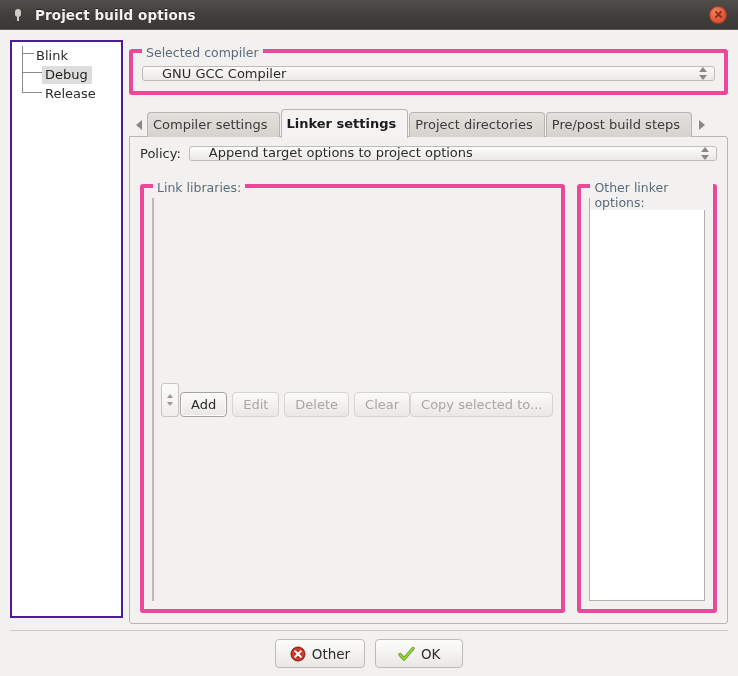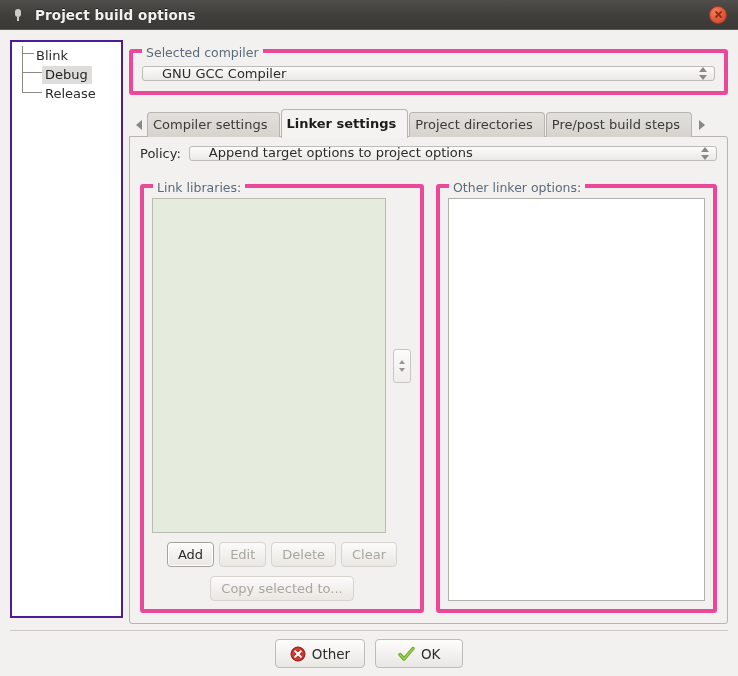--- a/index.html
+++ b/index.html
@@ -273,21 +273,21 @@
   }
 
   .libs-inner {
     flex: 1 1 auto;
     display: flex;
     gap: 6px;
     min-height: 0;
   }
   .libs-col {
     flex: 1 1 auto;
-    display: flex; flex-direction: column;
+    display: flex; flex-direction: row;
     min-width: 0;
   }
   .listbox {
     flex: 1 1 auto;
     background: #e5ecdd;
     border: 1px solid #b9bdb2;
     min-height: 0;
   }
   .side-spin {
     flex: 0 0 20px;

